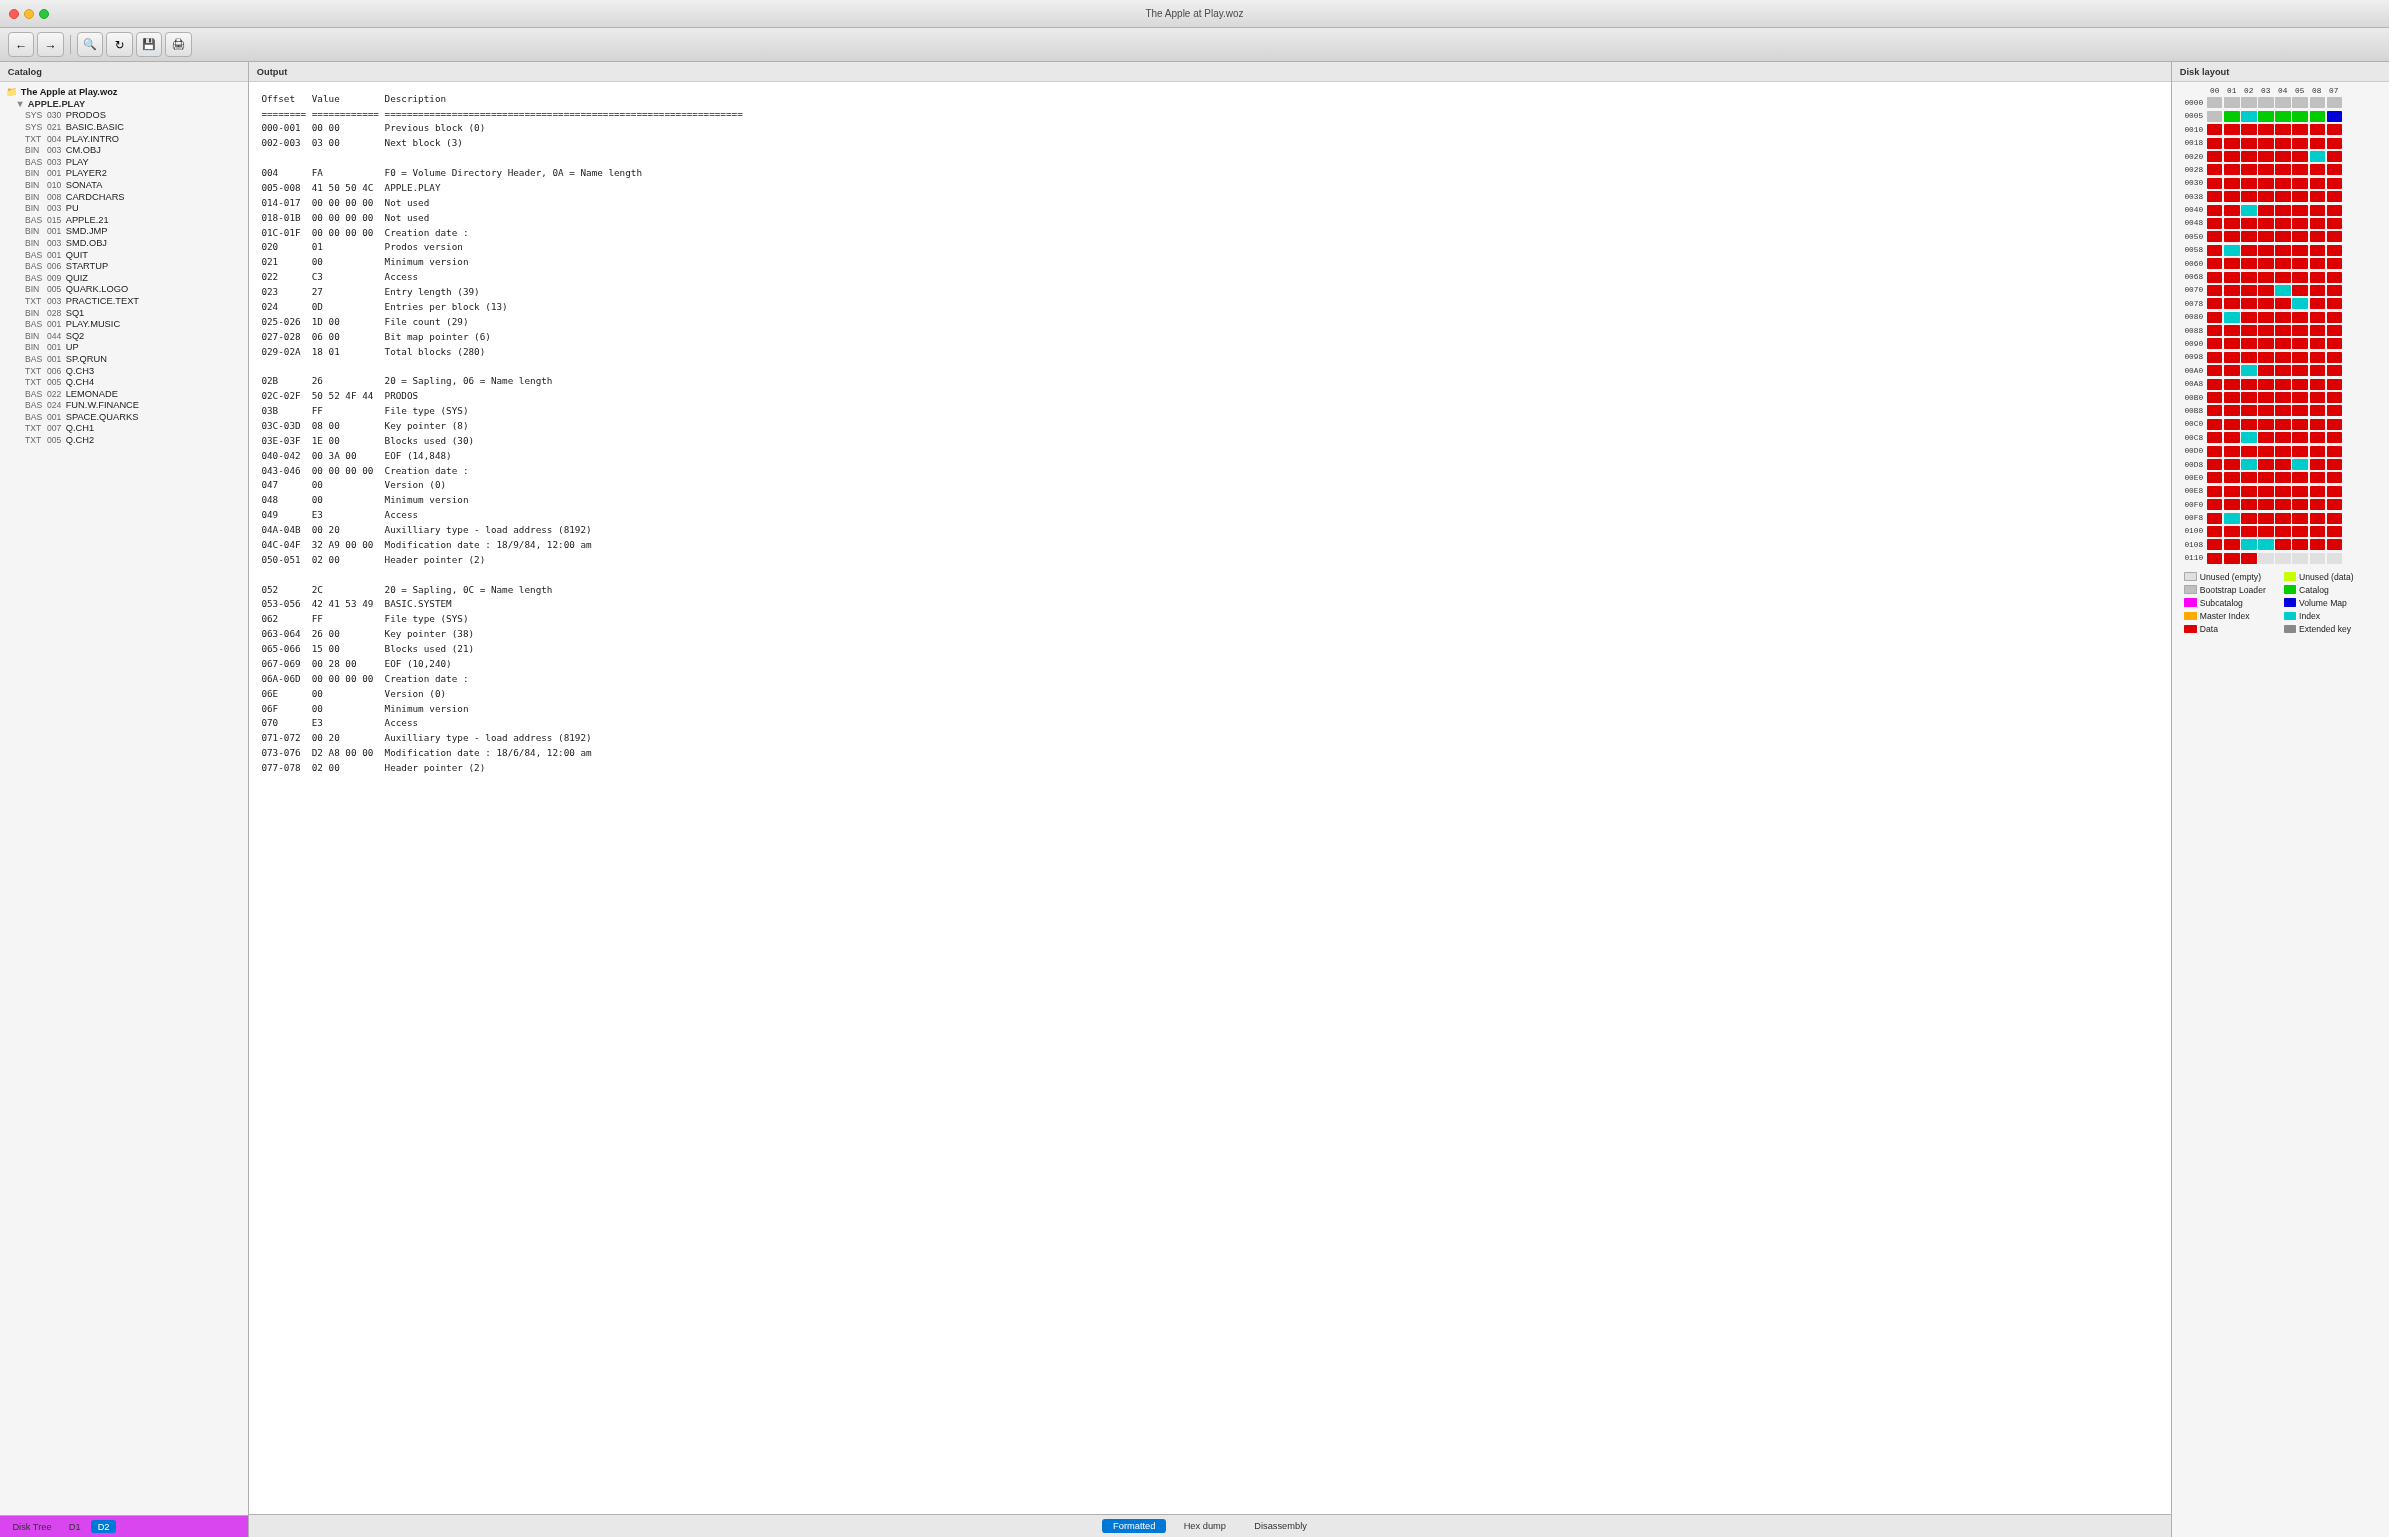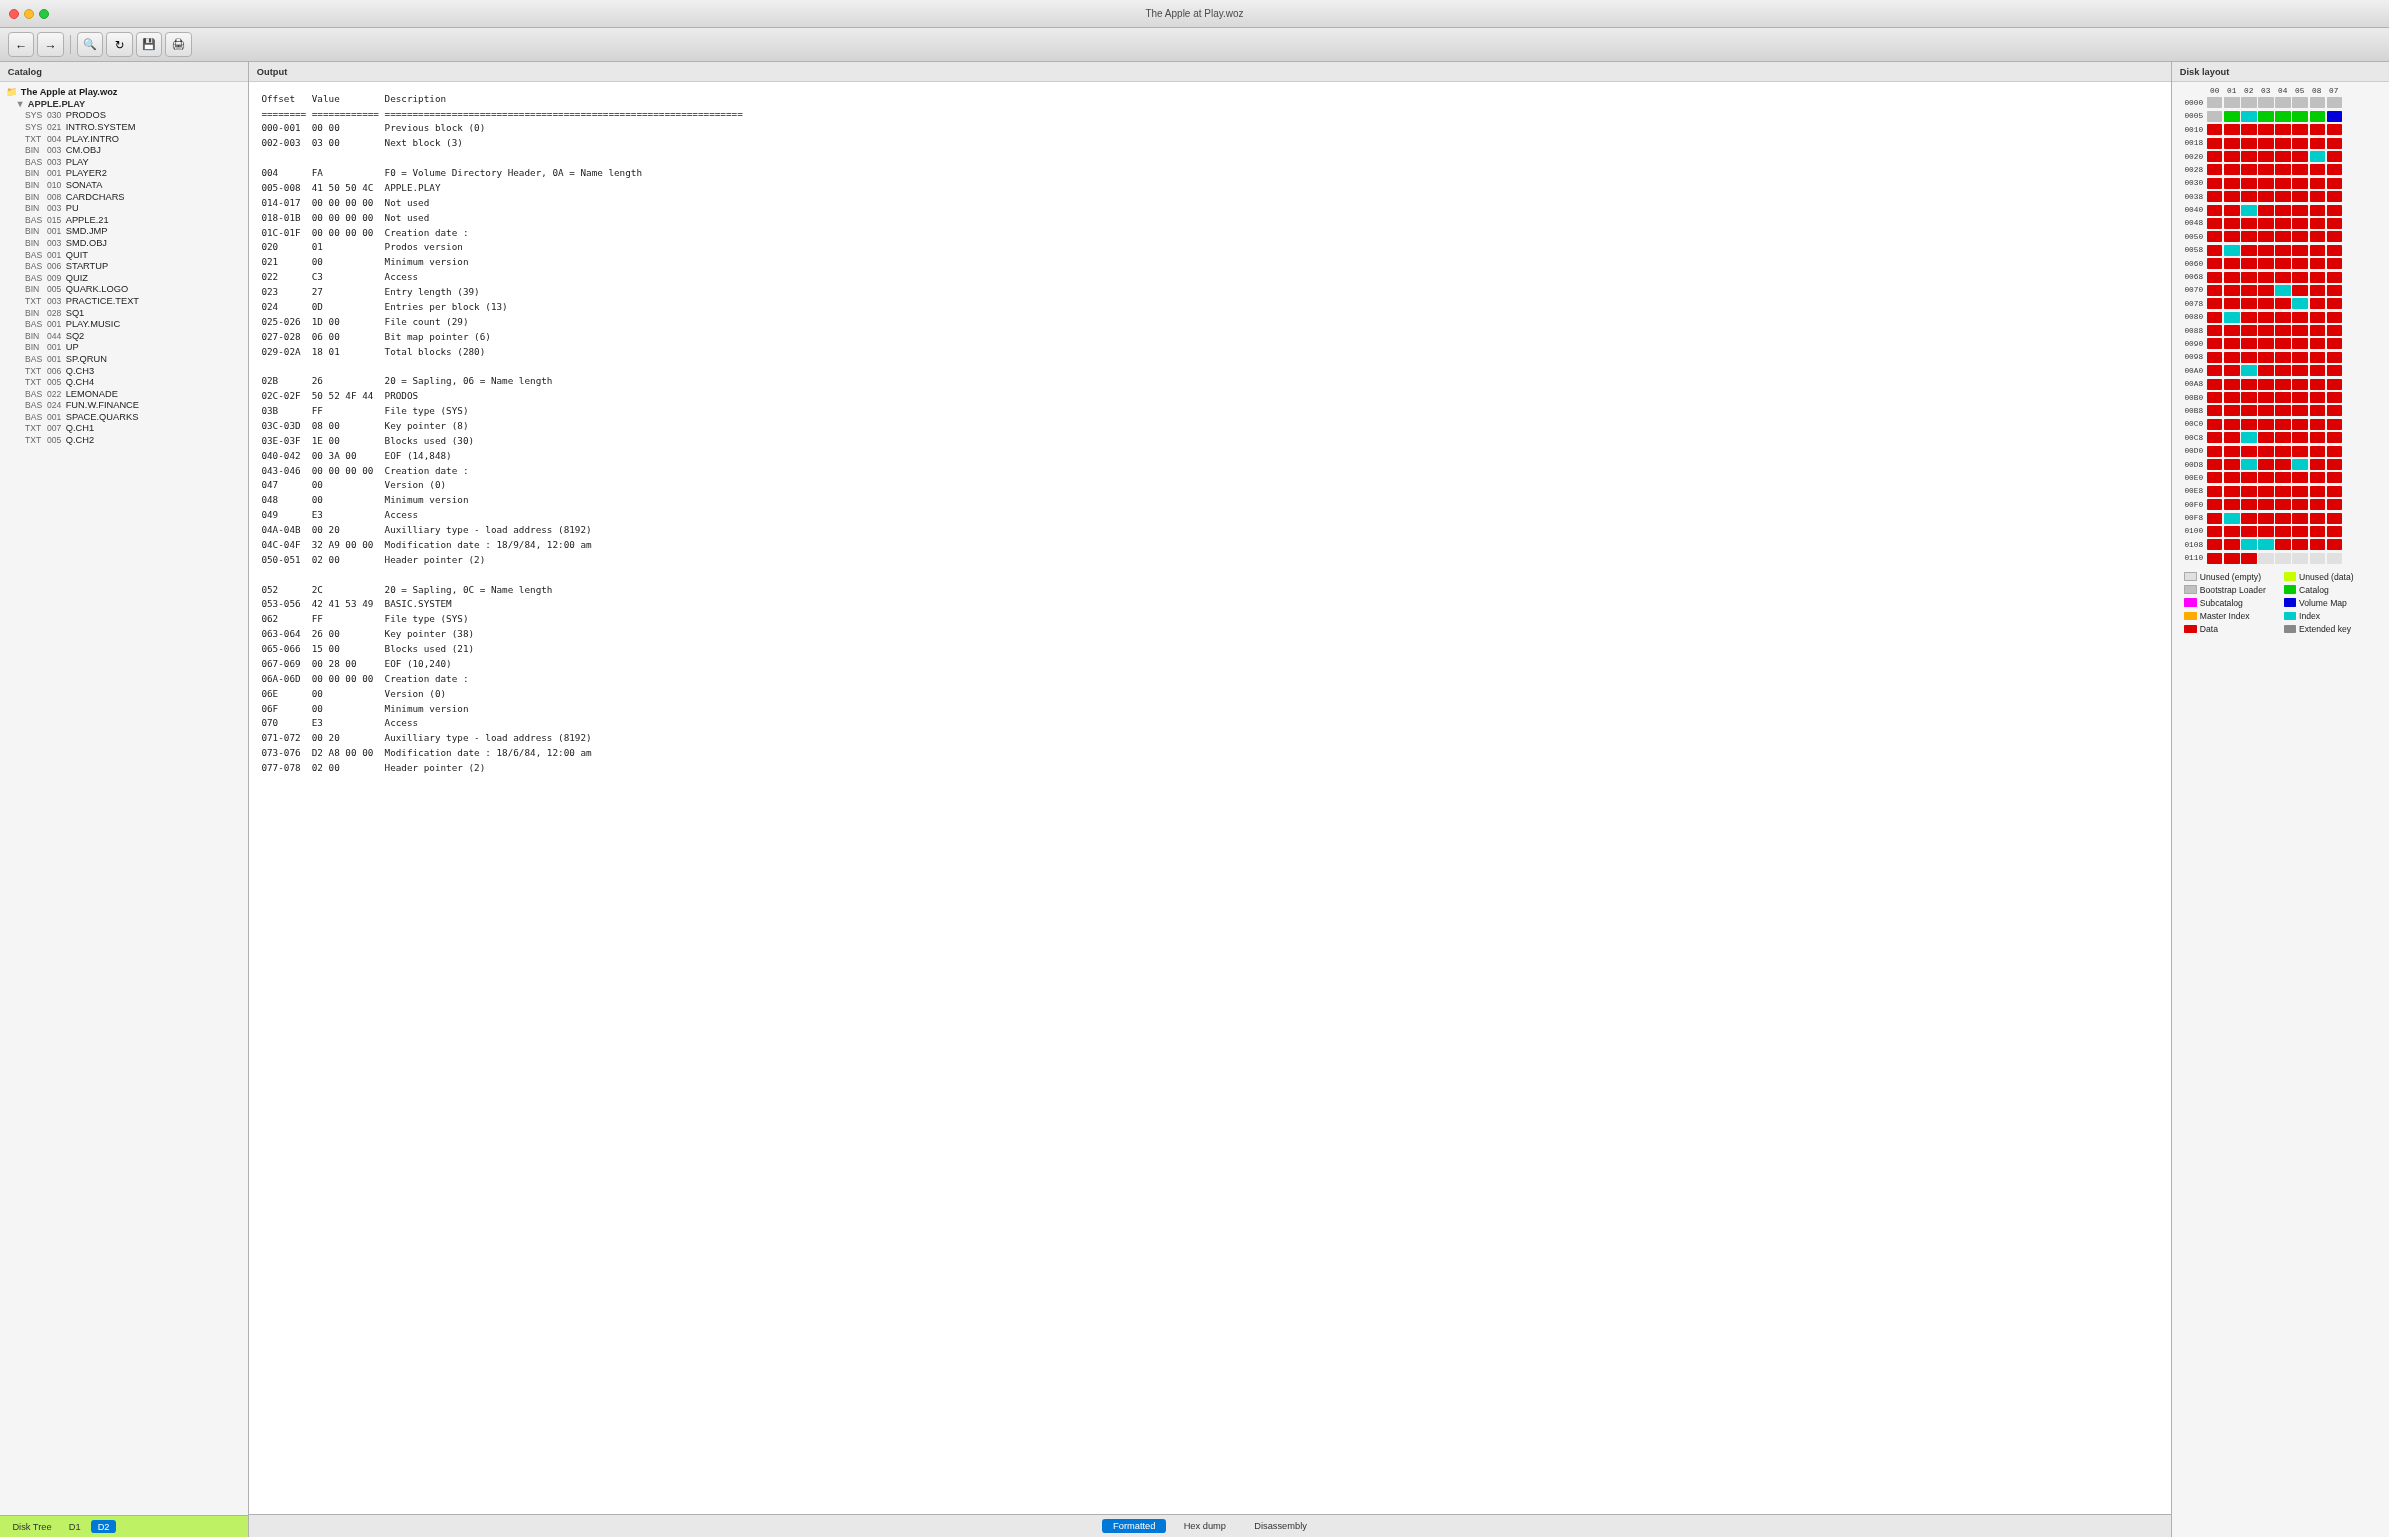--- a/index.html
+++ b/index.html
@@ -130,21 +130,21 @@
       padding-left: 15.5px;
       font-weight: 600;
       color: #333;
     }
     .tree-file {
       padding-left: 25px;
     }
     
     #catalog-bottom {
       border-top: 0.8px solid #b0b0b0;
-      background: #bef264;
+      background: #d946ef;
       display: flex;
       align-items: center;
       padding: 3.9px 6.2px;
       gap: 4.7px;
       margin-top: 44px;
     }
     .cat-tab {
       padding: 1.6px 6.2px;
       font-size: 9.3px;
       cursor: pointer;
@@ -324,21 +324,21 @@
 
       <div id="catalog-files">
           <div class="tree-item tree-file">
             <span class="file-type">SYS</span>
             <span class="file-num">030</span>
             <span class="file-name">PRODOS</span>
           </div>
           <div class="tree-item tree-file">
             <span class="file-type">SYS</span>
             <span class="file-num">021</span>
-            <span class="file-name">INTRO.SYSTEM</span>
+            <span class="file-name">BASIC.BASIC</span>
           </div>
           <div class="tree-item tree-file">
             <span class="file-type">TXT</span>
             <span class="file-num">004</span>
             <span class="file-name">PLAY.INTRO</span>
           </div>
           <div class="tree-item tree-file">
             <span class="file-type">BIN</span>
             <span class="file-num">003</span>
             <span class="file-name">CM.OBJ</span>

